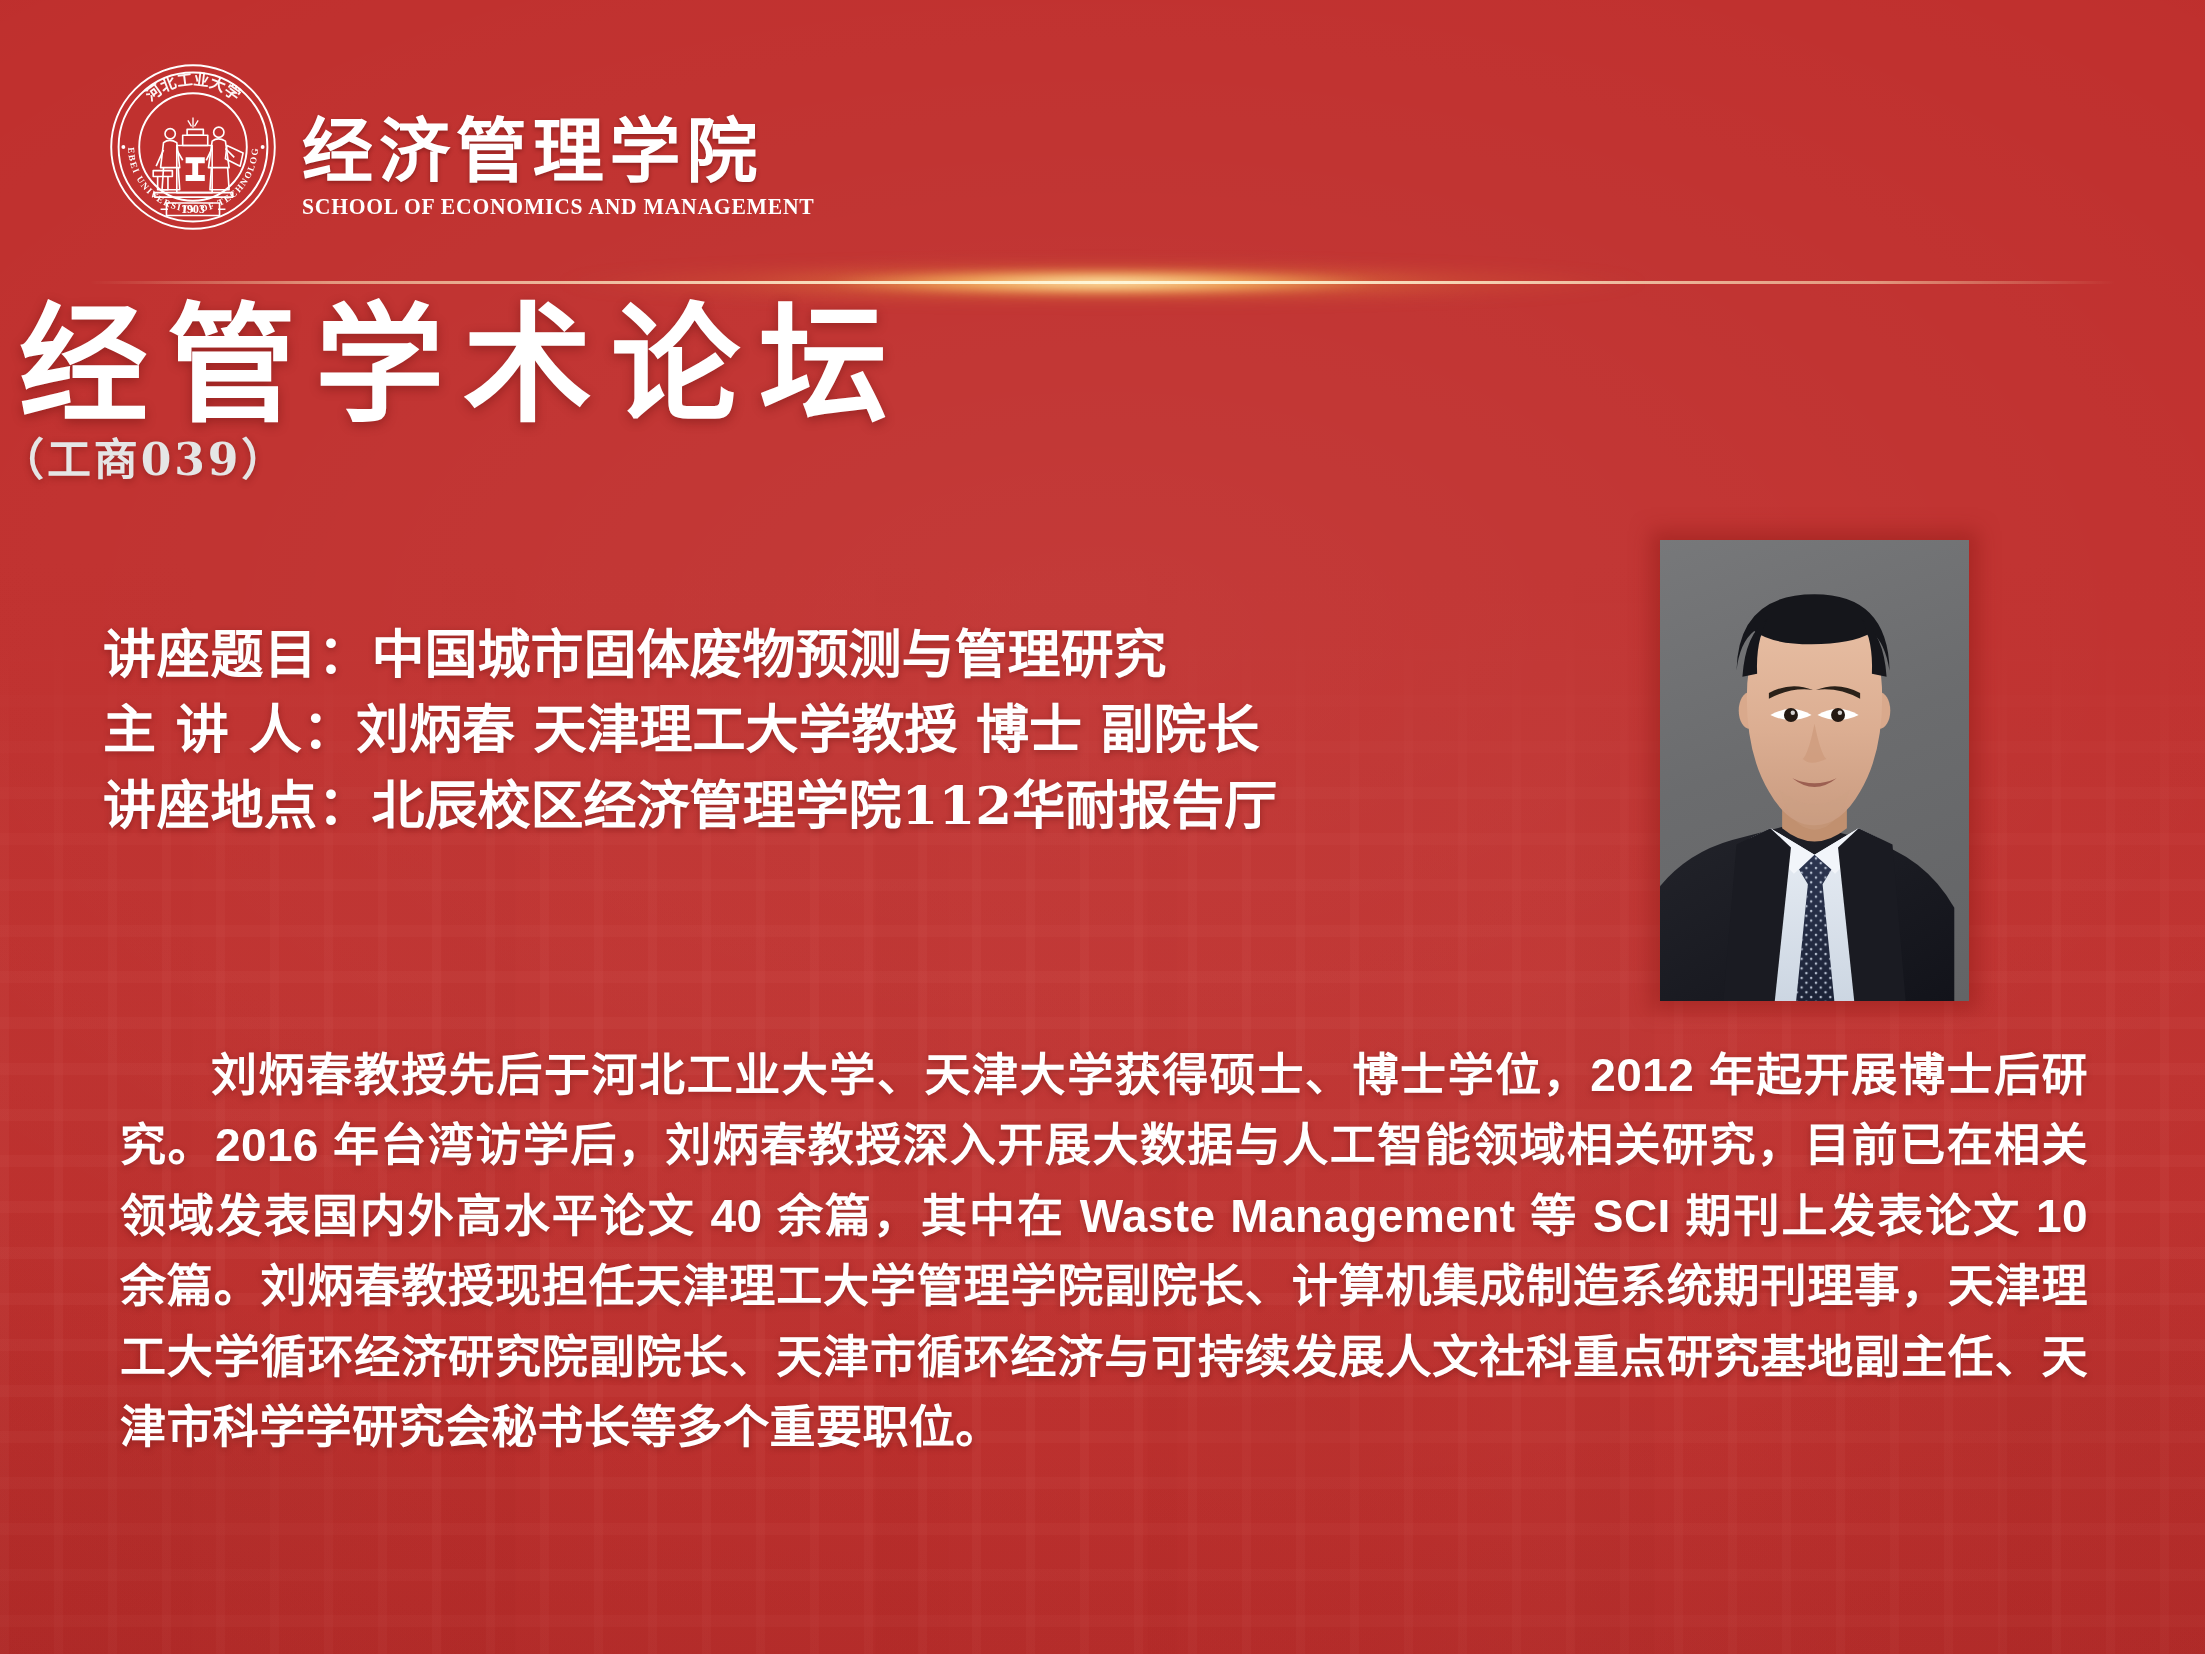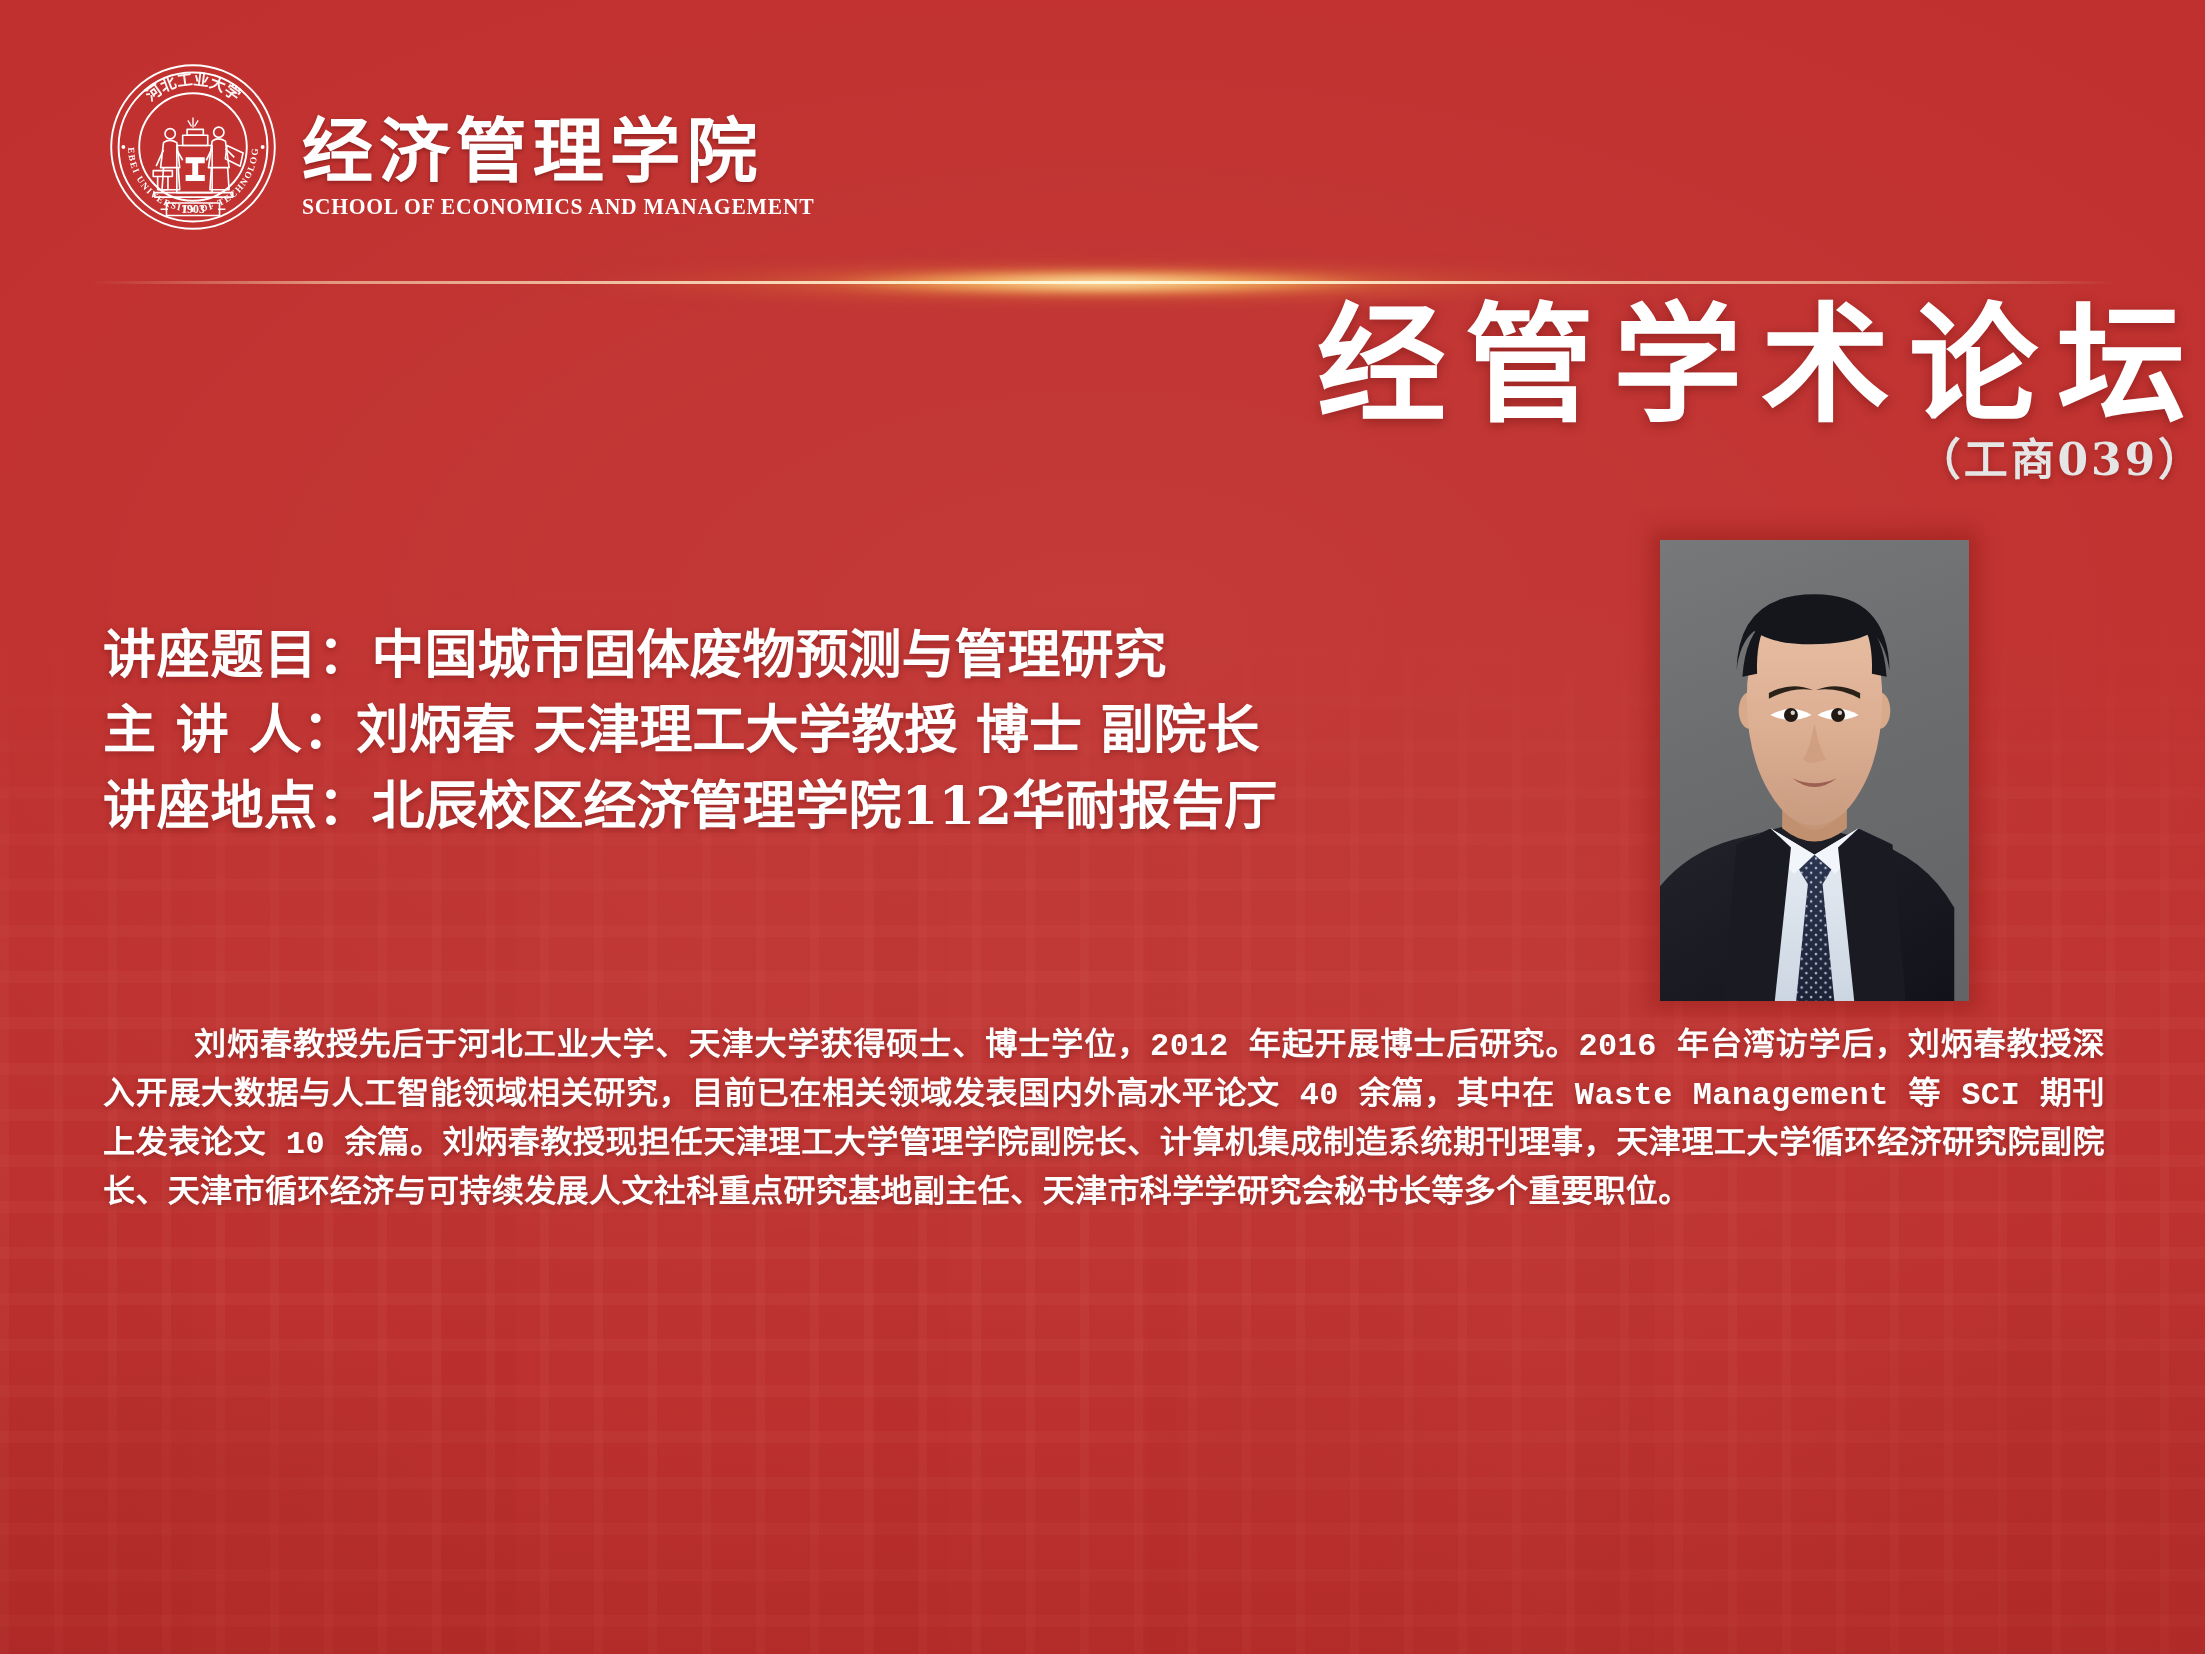--- a/index.html
+++ b/index.html
@@ -146,21 +146,21 @@
     color: #ffffff;
     white-space: nowrap;
     transform: scaleX(.94);
     transform-origin: left center;
   }
 
   
   .title-wrap {
     position: absolute;
     left: 0; right: 0; top: 300px;
-    text-align: right;
+    text-align: left;
   }
   .main-title {
     font-family: "DejaVu Serif", "Liberation Serif", serif;
     font-weight: 700;
     font-size: 129px;
     line-height: 1;
     letter-spacing: 19px;
     color: #ffffff;
     text-indent: 19px;
     text-shadow: 0 2.9px 10.3px rgba(90,12,10,.42);
@@ -208,24 +208,24 @@
   }
   .portrait svg { position: absolute; inset: 0; width: 100%; height: 100%; display: block; }
 
   
   .bio {
     position: absolute;
     left: 103px; top: 1023px;
     width: 2002px;
   }
   .bio p {
-    margin: 0;
-    font-family: Liberation Mono, monospace;
-    font-weight: 700;
-    font-size: 32px;
+    margin: 17px;
+    font-family: Liberation Sans, sans-serif;
+    font-weight: 700;
+    font-size: 46px;
     line-height: 1.53;
     color: #ffffff;
     text-align: justify;
     text-justify: inter-character;
     text-indent: 91px;
     letter-spacing: 0.4px;
     text-shadow: 0 2.2px 5.9px rgba(90,12,10,.38);
   }
 </style>
 </head>

